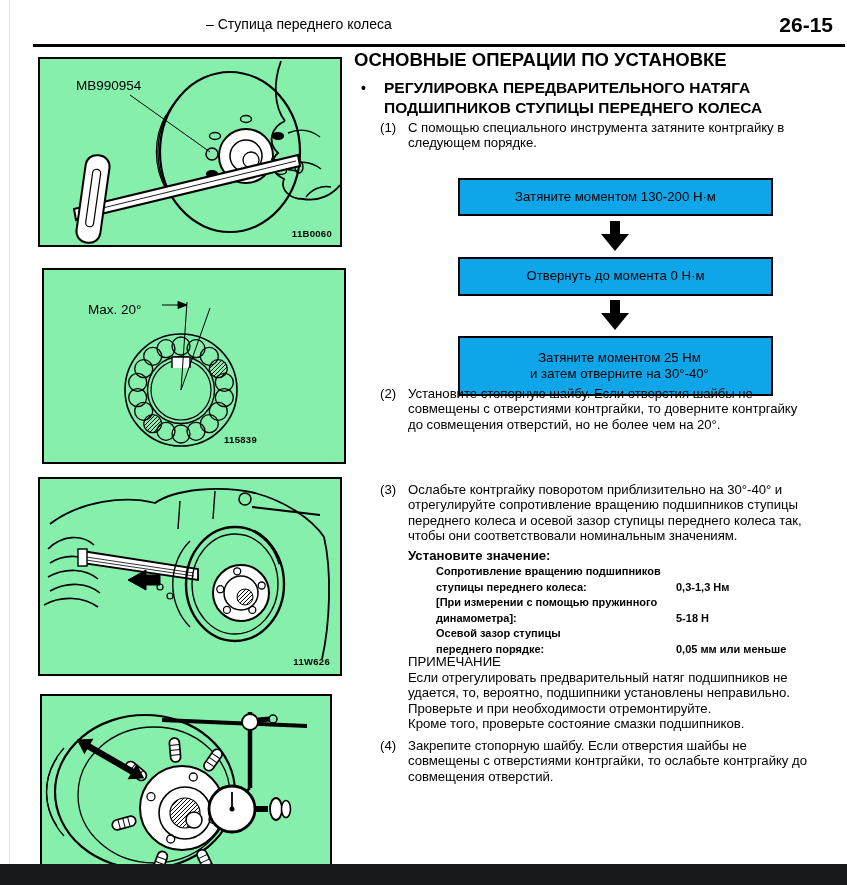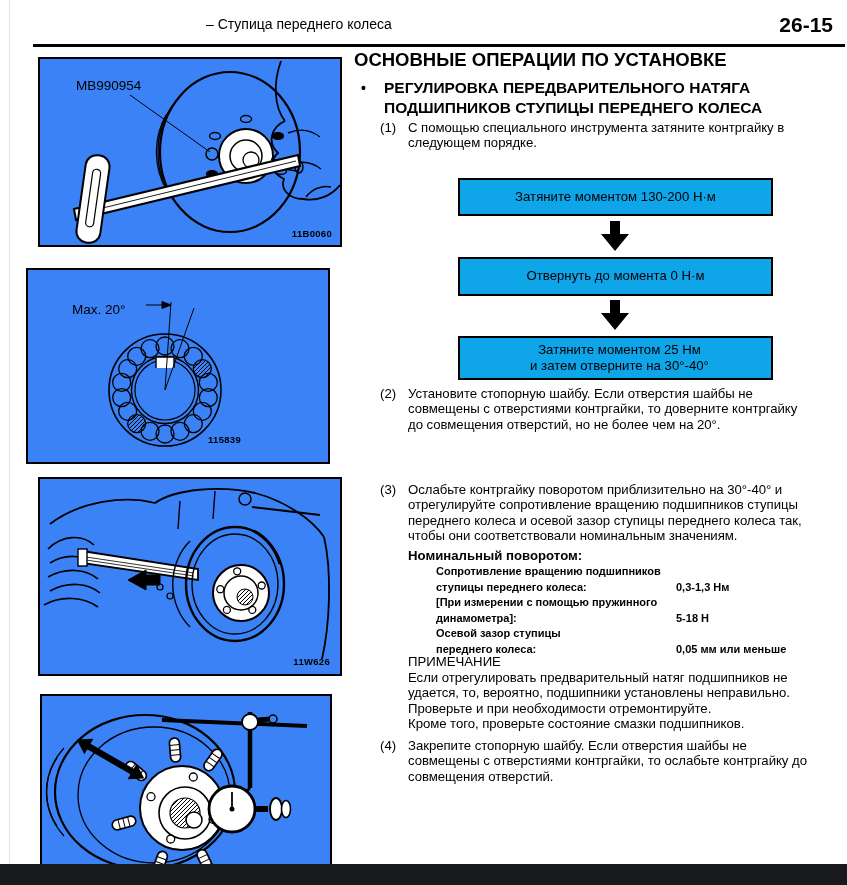--- a/index.html
+++ b/index.html
@@ -11,21 +11,21 @@
 
   
   .hdr-line { position:absolute; left:206px; top:16px; display:flex; align-items:baseline; gap:7px; white-space:nowrap; }
   .hdr-title { font-size:21px; font-weight:700; letter-spacing:0.2px; }
   .hdr-sub   { font-size:14px; font-weight:400; }
   .pagenum   { position:absolute; top:13px; right:14px; font-size:21px; font-weight:700; }
   .hdr-rule  { position:absolute; left:33px; top:44px; width:812px; height:3px; background:#000; }
   .edge-line { position:absolute; left:9px; top:0; width:1px; height:864px; background:#e4e4e4; }
 
   
-  .fig { position:absolute; border:2px solid #000; background:#3b82f6; box-sizing:border-box; }
+  .fig { position:absolute; border:2px solid #000; background:#86efac; box-sizing:border-box; }
   .fig svg { display:block; width:100%; height:100%; }
   .figcode { position:absolute; font-size:9.5px; font-weight:700; letter-spacing:0.3px; }
   svg text { font-family:"Liberation Sans", sans-serif; fill:#000; }
 
   
   .h1 { position:absolute; left:354px; top:49px; font-size:18.5px; font-weight:700; white-space:nowrap; }
   .bullet { position:absolute; left:361px; top:80px; font-size:14px; font-weight:700; }
   .subhead { position:absolute; left:384px; top:78px; font-size:15.5px; font-weight:700; line-height:19.5px; white-space:pre-line; }
   .stepnum { position:absolute; left:380px; font-size:13.2px; }
   .t { position:absolute; font-size:13.2px; line-height:15.4px; white-space:pre-line; letter-spacing:-0.05px; }
@@ -107,21 +107,21 @@
         </g>
 
         <path d="M90,36 L170,93" stroke-width="1"></path>
         <circle cx="172" cy="95" r="6" stroke-width="1.5"></circle>
       </g>
       <text x="36" y="31" font-size="13.5">MB990954</text>
     </svg>
     <div class="figcode" style="right:8px; bottom:6px;">11B0060</div>
   </div>
 
-  <div class="fig" style="left:26px; top:268px; width:304px; height:196px;">
+  <div class="fig" style="left:42px; top:268px; width:304px; height:196px;">
     <svg viewBox="0 0 300 184">
       <g fill="none" stroke="#000">
         <circle cx="137" cy="116" r="56" stroke-width="1.6"></circle>
         <circle cx="137" cy="116" r="33.5" stroke-width="1.4"></circle>
         <circle cx="137" cy="116" r="30" stroke-width="1.2"></circle>
 
         <g stroke-width="1.3">
           <circle cx="180.3" cy="108.4" r="9"></circle>
           <circle cx="174.3" cy="94.7" r="9" fill="url(#hp)"></circle>
           <circle cx="165.3" cy="82.3" r="9"></circle>
@@ -275,35 +275,35 @@
   <span class="stepnum" style="top:120px;">(1)</span>
   <div class="t steptext" style="top:120px;">С помощью специального инструмента затяните контргайку в
 следующем порядке.</div>
 
   <div class="flow-box" style="top:178px; height:38px;">Затяните моментом 130-200 Н·м</div>
   <div class="flow-stem" style="top:221px;"></div>
   <div class="flow-head" style="top:234px;"></div>
   <div class="flow-box" style="top:257px; height:39px;">Отвернуть до момента 0 Н·м</div>
   <div class="flow-stem" style="top:300px;"></div>
   <div class="flow-head" style="top:313px;"></div>
-  <div class="flow-box" style="top:336px; height:44px;padding-left:8px;">Затяните моментом 25 Нм
+  <div class="flow-box" style="top:336px; height:60px;padding-left:8px;">Затяните моментом 25 Нм
 и затем отверните на 30°-40°</div>
 
   <span class="stepnum" style="top:386px;">(2)</span>
   <div class="t steptext" style="top:386px;">Установите стопорную шайбу. Если отверстия шайбы не
 совмещены с отверстиями контргайки, то доверните контргайку
 до совмещения отверстий, но не более чем на 20°.</div>
 
   <span class="stepnum" style="top:482px;">(3)</span>
   <div class="t steptext" style="top:482px;">Ослабьте контргайку поворотом приблизительно на 30°-40° и
 отрегулируйте сопротивление вращению подшипников ступицы
 переднего колеса и осевой зазор ступицы переднего колеса так,
 чтобы они соответствовали номинальным значениям.</div>
 
-  <div class="spec-head">Номинальный поворотом:</div>
+  <div class="spec-head">Установите значение:</div>
   <div class="spec-rows">
     <div class="spec-row">
       <span class="lbl">Сопротивление вращению подшипников</span>
       <span class="val"></span>
     </div>
     <div class="spec-row">
       <span class="lbl">ступицы переднего колеса:</span>
       <span class="val">0,3-1,3 Нм</span>
     </div>
     <div class="spec-row">
@@ -312,21 +312,21 @@
     </div>
     <div class="spec-row">
       <span class="lbl">динамометра]:</span>
       <span class="val">5-18 Н</span>
     </div>
     <div class="spec-row">
       <span class="lbl">Осевой зазор ступицы</span>
       <span class="val"></span>
     </div>
     <div class="spec-row">
-      <span class="lbl">переднего колеса:</span>
+      <span class="lbl">переднего порядке:</span>
       <span class="val">0,05 мм или меньше</span>
     </div>
   </div>
 
   <div class="note-head">ПРИМЕЧАНИЕ</div>
   <div class="t" style="left:408px; top:670px; width:445px;">Если отрегулировать предварительный натяг подшипников не
 удается, то, вероятно, подшипники установлены неправильно.
 Проверьте и при необходимости отремонтируйте.
 Кроме того, проверьте состояние смазки подшипников.</div>
 

